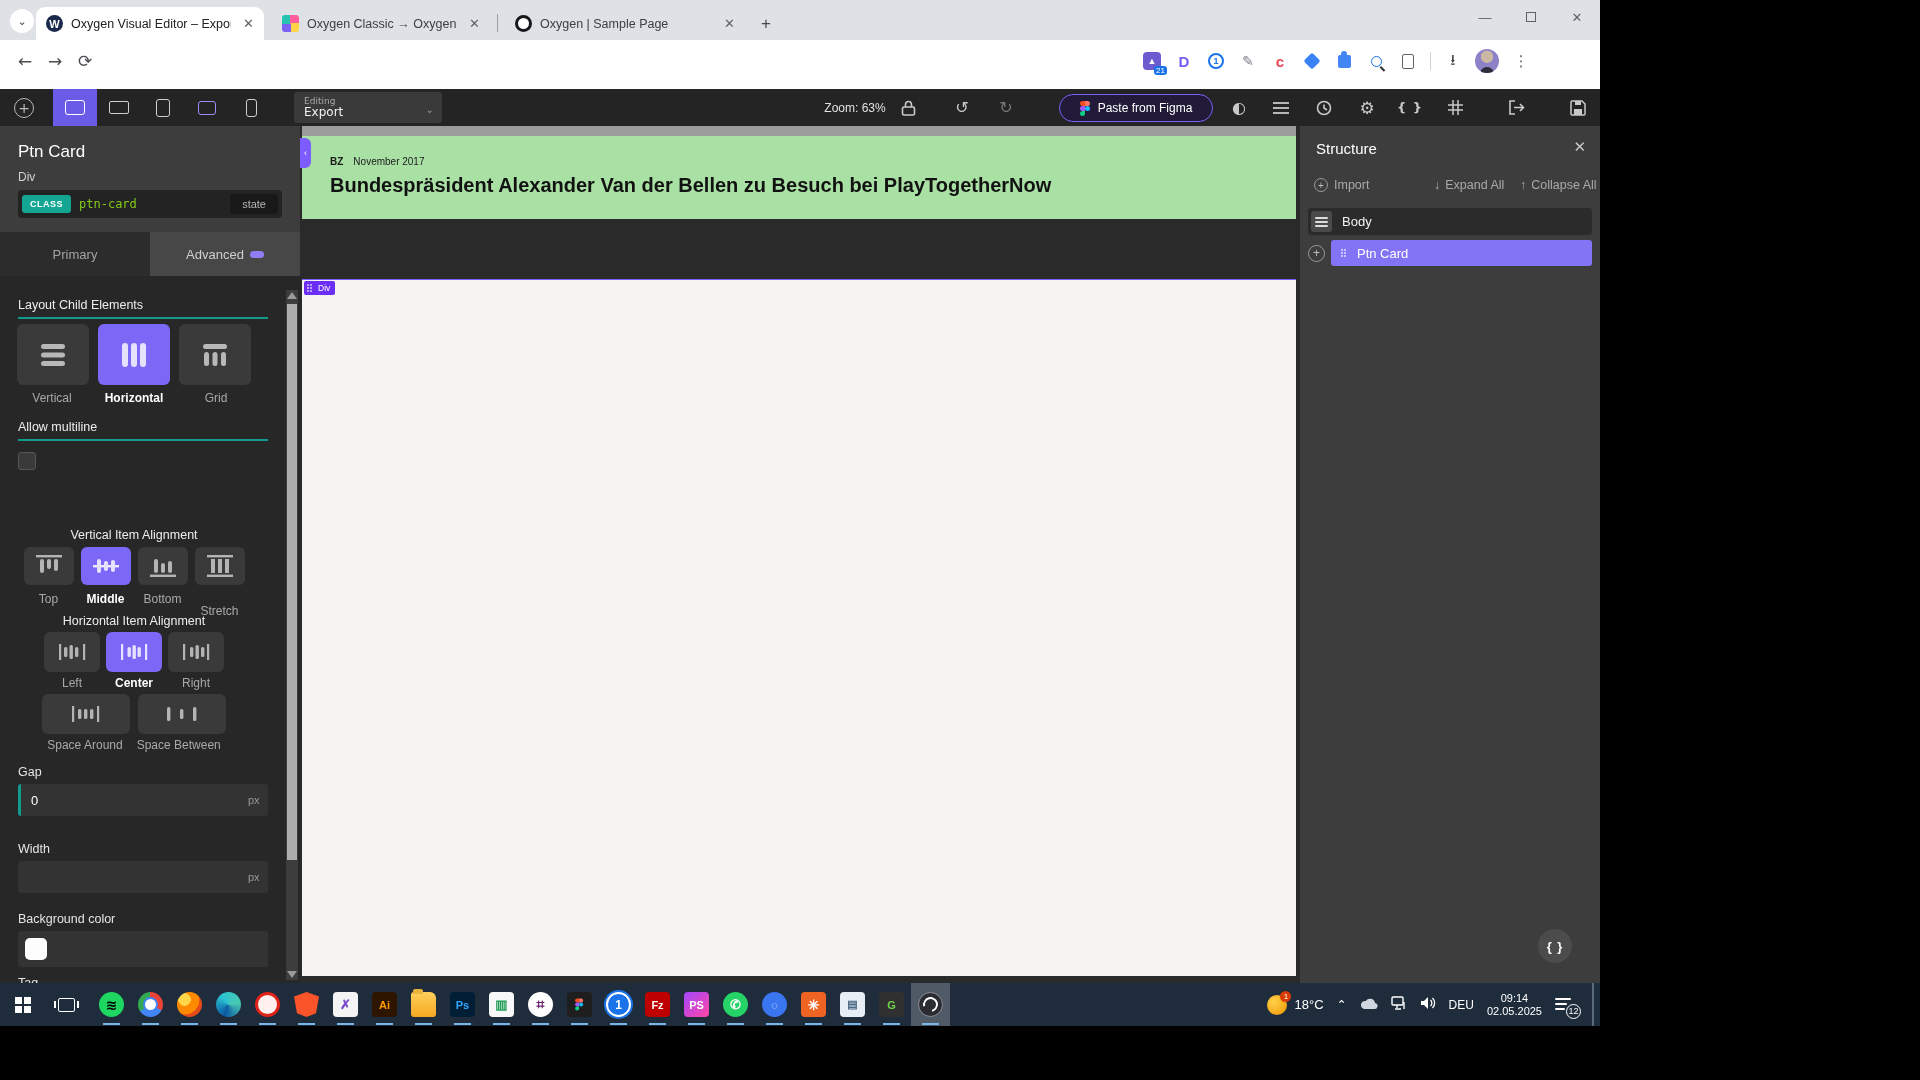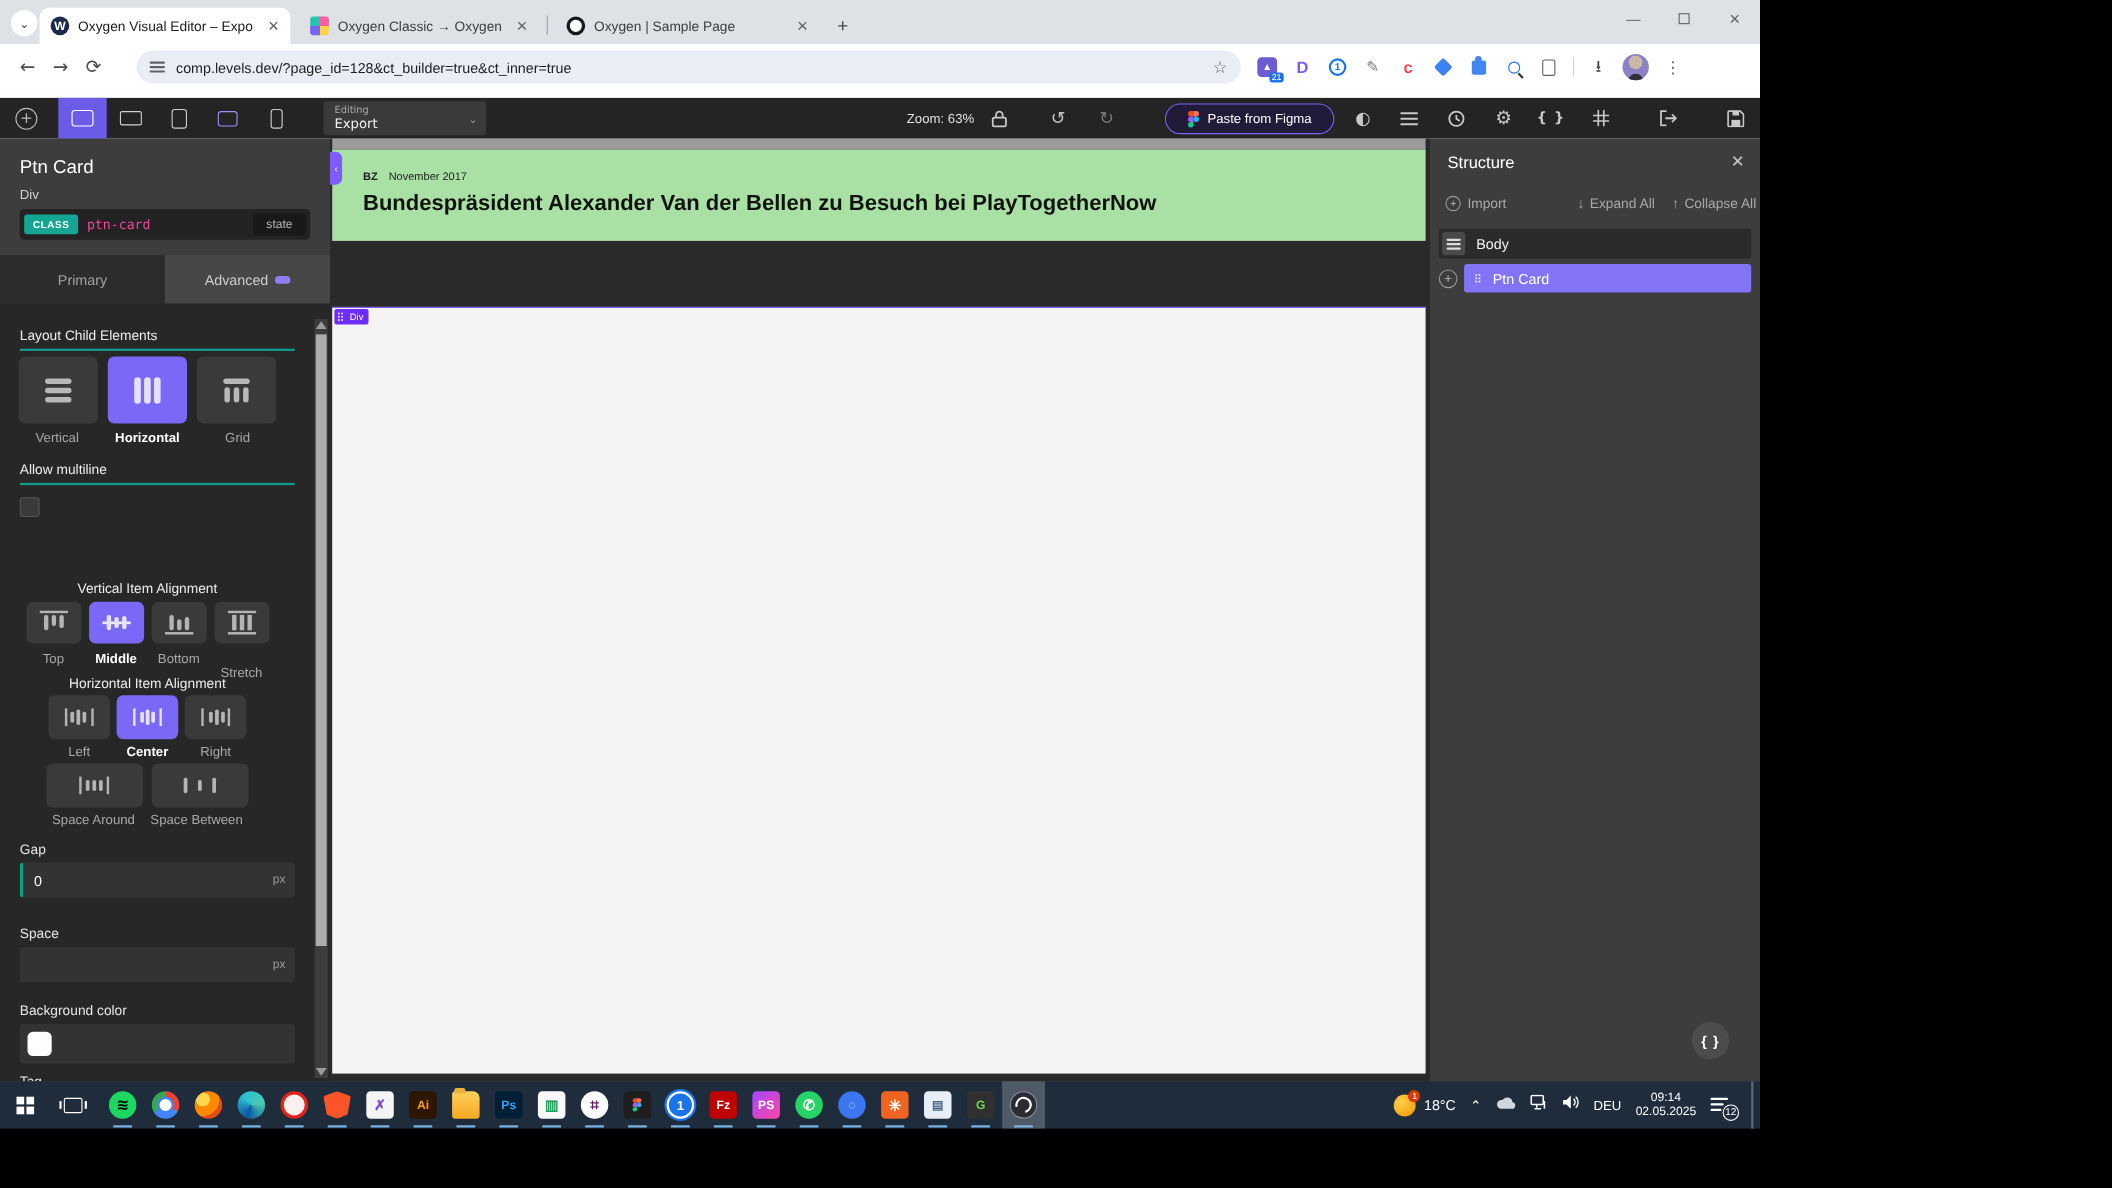--- a/index.html
+++ b/index.html
@@ -91,21 +91,21 @@
   svg.ic { display:block; }
 
   
   #left-panel { position:absolute; left:0; top:126px; width:300px; height:857px; background:#3d3d3d; color:#e8e8e8; overflow:hidden; }
   .lp-title { position:absolute; left:18px; top:16px; font-size:17px; color:#fff; }
   .lp-div { position:absolute; left:18px; top:44px; font-size:12px; color:#d2d2d2; }
   .classbar { position:absolute; left:18px; top:64px; width:264px; height:28px; background:#232323; border-radius:4px;
               display:flex; align-items:center; padding:0 4px; gap:8px; }
   .class-badge { background:#14a693; color:#fff; font-size:9px; font-weight:bold; letter-spacing:.5px;
                  padding:4px 8px; border-radius:3px; }
-  .class-name { font-family:"DejaVu Sans Mono", monospace; font-size:12px; color:#ec4899; flex:1; }
+  .class-name { font-family:"DejaVu Sans Mono", monospace; font-size:12px; color:#84cc16; flex:1; }
   .state-chip { background:#191919; color:#b5b5b5; font-size:11px; padding:4px 12px; border-radius:3px; }
   .lp-tabs { position:absolute; left:0; top:106px; width:300px; height:44px; display:flex; }
   .lp-tab { flex:1; display:flex; align-items:center; justify-content:center; gap:6px; font-size:13px; }
   .lp-tab.active { background:#2c2c2c; color:#a3a3a3; }
   .lp-tab.inactive { background:#474747; color:#cfcfcf; }
   .adv-dot { width:14px; height:7px; background:#8f7df5; border-radius:4px; }
   .lp-body { position:absolute; left:0; top:150px; width:300px; height:707px; background:#272727; }
   .sec-label { position:absolute; left:18px; font-size:12.5px; color:#ededed; }
   .sec-label.centered { left:0; width:268px; text-align:center; }
   .teal-line { position:absolute; left:18px; width:250px; height:2px; background:#0f9c8c; }
@@ -280,29 +280,20 @@
           </div>
         <div class="win-btn">✕</div>
       </div>
     </div>
 
     <div class="navbar">
       <span class="nav-ic" style="margin-left:10px;">←</span>
       <span class="nav-ic">→</span>
       <span class="nav-ic">⟳</span>
 
-      <div class="omnibox">
-        <span class="tune-ic">
-            <i></i>
-            <i></i>
-            <i></i>
-          </span>
-        <span class="url">comp.levels.dev/?page_id=128&amp;ct_builder=true&amp;ct_inner=true</span>
-        <span class="star-ic">☆</span>
-      </div>
 
       <div class="ext-row">
         <span class="ext">
           <span class="appic" style="width:18px;height:18px;background:#6d5bd0;font-size:9px;">▲</span>
           <span class="ext-badge">21</span>
         </span>
         <span class="ext" style="color:#7a5cf5;font-weight:bold;font-size:15px;">D</span>
         <span class="ext">
           <span style="width:16px;height:16px;border:2px solid #1a73e8;border-radius:50%;display:flex;align-items:center;justify-content:center;color:#1a73e8;font-size:9px;font-weight:bold;">1</span>
         </span>
@@ -604,21 +595,21 @@
       </div>
       <div class="lab-row" style="top:462px; gap:14px;">
         <span>Space Around</span>
         <span>Space Between</span>
       </div>
 
       <div class="field-label" style="top:489px;">Gap</div>
       <input class="lp-input focus" style="top: 508px;" value="0">
       <span class="px-suffix" style="top:518px;">px</span>
 
-      <div class="field-label" style="top:566px;">Space</div>
+      <div class="field-label" style="top:566px;">Width</div>
       <input class="lp-input" style="top: 585px;">
       <span class="px-suffix" style="top:595px;">px</span>
 
       <div class="field-label" style="top:636px;text-align:center;">Background color</div>
       <div class="bgc-field" style="top:655px;">
         <span class="swatch"></span>
       </div>
 
       <div class="field-label" style="top:700px;">Tag</div>
     </div>

